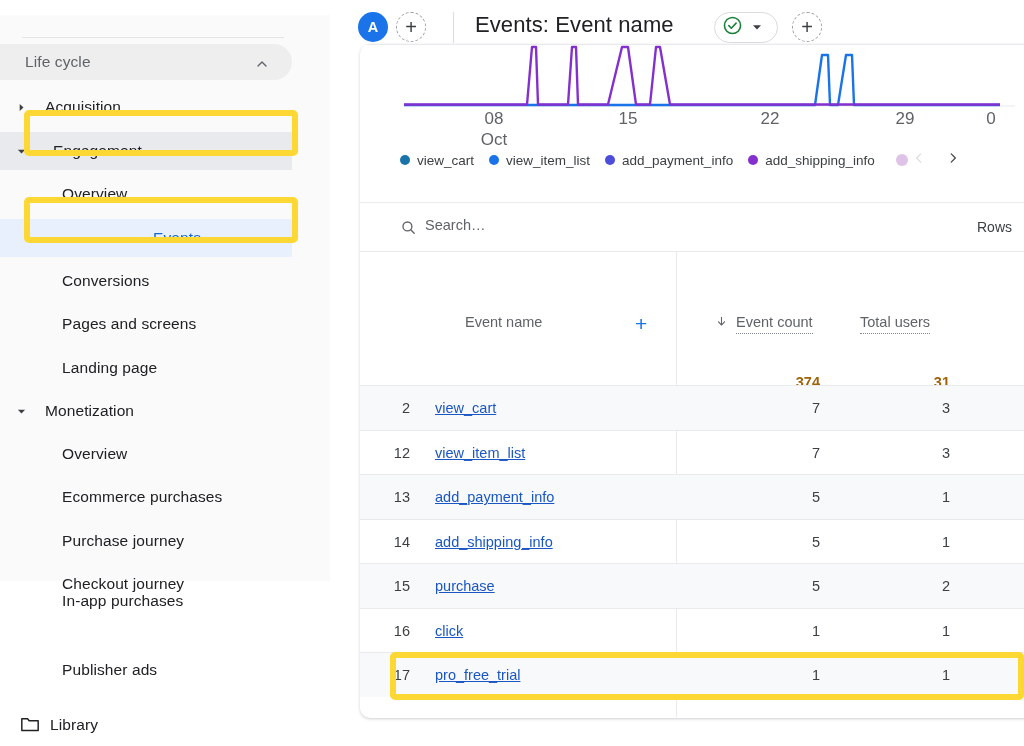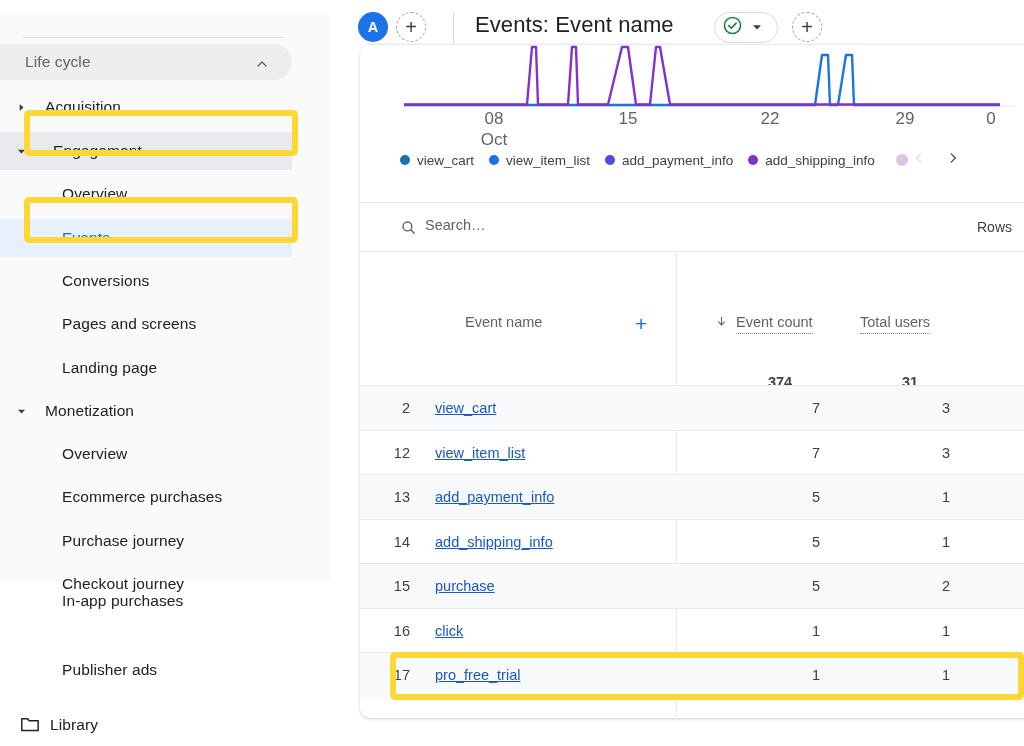--- a/index.html
+++ b/index.html
@@ -33,21 +33,21 @@
   .sb-lifecycle .chev { position: absolute; right: 22px; top: 12px; }
 
   .sb-item {
     position: absolute; left: 0; width: 292px; height: 38px;
     display: flex; align-items: center;
   }
   .sb-item .caret { position: absolute; left: 14px; width: 14px; text-align: center; }
   .sb-item .txt { font-size: 15.5px; color: #202124; letter-spacing: .1px; }
   .sb-item.top > .txt { margin-left: 45px; }
   .sb-item.sub > .txt { margin-left: 62px; }
-  .sb-item.sel-blue { background: #e8f0fe; }
+  .sb-item.sel-blue { background: #e8f0fe; justify-content: center; }
   .sb-item.sel-blue .txt { color: #1967d2; }
   .sb-item.sel-gray { background: #e8eaed; padding-left: 8px; }
   .sb-item .folder { position: absolute; left: 20px; top: 9px; }
 
   
   .annot {
     position: absolute; border: 6px solid #fdd835; border-radius: 5px;
     pointer-events: none; background: transparent;
   }
 
@@ -113,21 +113,21 @@
   .vline { position: absolute; width: 1px; background: #e8eaed; }
 
   .th-row { position: absolute; left: 0; top: 0; width: 700px; height: 133px; }
   .th {
     position: absolute; font-size: 14.5px; color: #5f6368;
   }
   .th .dotline {
     border-bottom: 1.5px dotted #80868b; padding-bottom: 3px;
   }
   .th-plus { position: absolute; left: 275px; top: 61px; color: #1a73e8; font-size: 21px; line-height: 1; }
-  .tot-val { position: absolute; font-size: 14.5px; font-weight: bold; color: #404040; text-align: center; }
+  .tot-val { position: absolute; font-size: 14.5px; font-weight: bold; color: #a16207; text-align: right; }
   .tot-sub { position: absolute; font-size: 13px; color: #5f6368; text-align: right; }
 
   .trow { position: absolute; left: 0; width: 700px; height: 44.5px; border-top: 1px solid #e8eaed; }
   .trow.shade { background: #f8f9fa; }
   .t-idx { position: absolute; left: 22px; width: 28px; text-align: right; font-size: 14.5px; color: #3c4043; line-height: 44.5px; }
   .t-name {
     position: absolute; left: 75px; font-size: 14.5px; color: #1a56c4;
     line-height: 44.5px; text-decoration: underline; cursor: pointer;
   }
   .t-cnt { position: absolute; left: 380px; width: 80px; text-align: right; font-size: 14.5px; color: #3c4043; line-height: 44.5px; }

